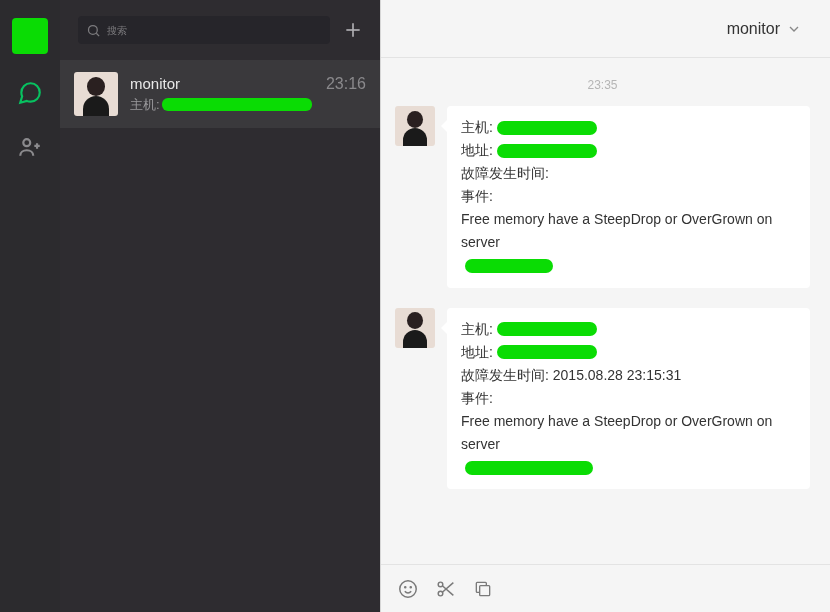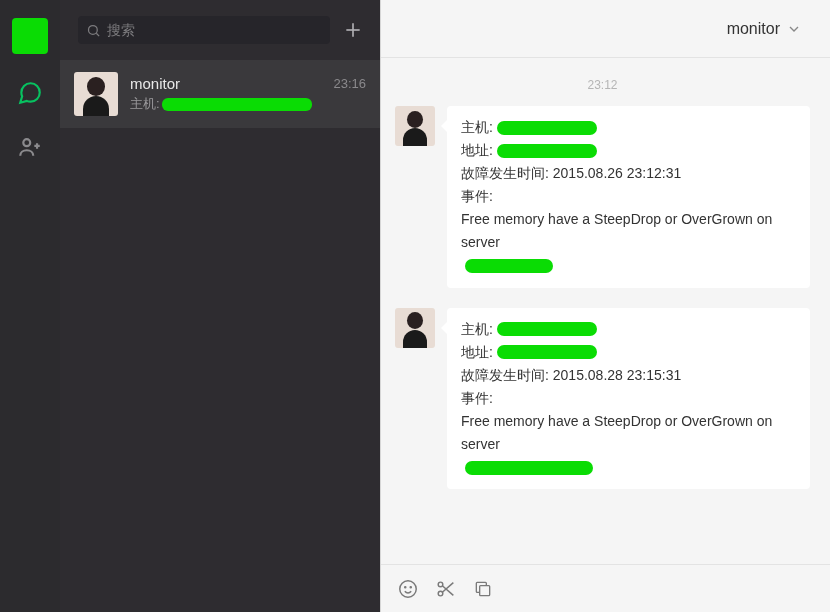--- a/index.html
+++ b/index.html
@@ -8,34 +8,34 @@
   .nav-rail { width: 60px; height: 100%; background: #2c2b2e; display: flex; flex-direction: column; align-items: center; padding-top: 18px; gap: 24px; }
   .nav-avatar { width: 36px; height: 36px; border-radius: 4px; background: #0adc04; }
   .nav-icon { width: 30px; height: 30px; display: flex; align-items: center; justify-content: center; cursor: pointer; }
   .chat-icon svg { stroke: #07c160; }
   .contacts-icon svg { stroke: #8b8a8d; }
   
   .sidebar { width: 320px; height: 100%; background: #2e2c30; display: flex; flex-direction: column; }
   .sidebar-top { height: 60px; display: flex; align-items: center; padding: 0 14px 0 18px; gap: 10px; }
   .search-box { flex: 1; height: 28px; background: #26252a; border-radius: 4px; display: flex; align-items: center; padding: 0 8px; gap: 6px; }
   .search-box svg { stroke: #7c7b7e; }
-  .search-input { flex: 1; background: transparent; border: none; outline: none; color: #ddd; font-size: 14px; }
+  .search-input { flex: 1; background: transparent; border: none; outline: none; color: #ddd; font-size: 10px; }
   .search-input::placeholder { color: #7c7b7e; }
   .add-btn { width: 26px; height: 26px; display: flex; align-items: center; justify-content: center; cursor: pointer; }
   .add-btn svg { stroke: #b0afb2; }
   
   .conv-item { height: 68px; padding: 0 14px; display: flex; align-items: center; gap: 12px; cursor: pointer; }
   .conv-item.active { background: #3a393c; }
   .conv-avatar { width: 44px; height: 44px; border-radius: 3px; background: #e8dcd4; position: relative; overflow: hidden; }
   .conv-avatar::after { content:""; position:absolute; left:20%; top:55%; width:60%; height:60%; background:#1a1a1a; border-radius:50% 50% 0 0; }
   .conv-avatar::before { content:""; position:absolute; left:30%; top:12%; width:40%; height:42%; background:#2a2020; border-radius:50%; }
   .conv-text { flex: 1; display: flex; flex-direction: column; gap: 3px; overflow: hidden; }
   .conv-row1 { display: flex; justify-content: space-between; align-items: center; }
   .conv-name { color: #e8e8e8; font-size: 15px; }
-  .conv-time { color: #8a898c; font-size: 13px; }
+  .conv-time { color: #8a898c; font-size: 16px; }
   .conv-preview { color: #9a999c; font-size: 13px; white-space: nowrap; overflow: hidden; text-overflow: ellipsis; display:flex; align-items:center; }
   .conv-preview .redact { display:inline-block; width:150px; height:13px; background:#0adc04; border-radius:6px; margin-left:2px; }
   
   .chat-area { flex: 1; height: 100%; background: #f5f5f5; display: flex; flex-direction: column; border-left: 1px solid #d6d6d6; }
   .chat-header { height: 58px; border-bottom: 1px solid #e3e3e3; display: flex; align-items: center; justify-content: flex-end; padding: 0 28px; gap: 6px; cursor: pointer; }
   .chat-header-name { color: #333; font-size: 16px; }
   .chat-header svg { stroke: #888; }
   
   .chat-body { flex: 1; overflow-y: auto; padding: 14px 20px 10px 14px; }
   .time-divider { text-align: center; color: #b5b5b5; font-size: 12px; margin: 6px 0 14px; }
@@ -107,28 +107,28 @@
 
 <div class="chat-area">
   <div class="chat-header">
     <span class="chat-header-name">monitor</span>
     <svg width="16" height="16" viewBox="0 0 24 24" fill="none" stroke-width="2">
       <polyline points="6 9 12 15 18 9"></polyline>
     </svg>
   </div>
 
   <div class="chat-body">
-    <div class="time-divider">23:12</div>
+    <div class="time-divider">23:35</div>
 
     <div class="msg">
       <div class="msg-avatar"></div>
       <div class="bubble">
         <div class="line"><span>主机:</span>&nbsp;<span class="redact-sm w95"></span></div>
         <div class="line"><span>地址:</span>&nbsp;<span class="redact-sm w95"></span></div>
-        <div class="line"><span>故障发生时间:</span>&nbsp;<span>2015.08.26 23:12:31</span></div>
+        <div class="line"><span>故障发生时间:</span>&nbsp;</div>
         <div class="line"><span>事件:</span>&nbsp;<span>Free memory have a SteepDrop or OverGrown on server</span>&nbsp;<span class="redact-sm w80"></span></div>
       </div>
     </div>
 
     <div class="msg">
       <div class="msg-avatar"></div>
       <div class="bubble">
         <div class="line"><span>主机:</span>&nbsp;<span class="redact-sm w95"></span></div>
         <div class="line"><span>地址:</span>&nbsp;<span class="redact-sm w95"></span></div>
         <div class="line"><span>故障发生时间:</span>&nbsp;<span>2015.08.28 23:15:31</span></div>

